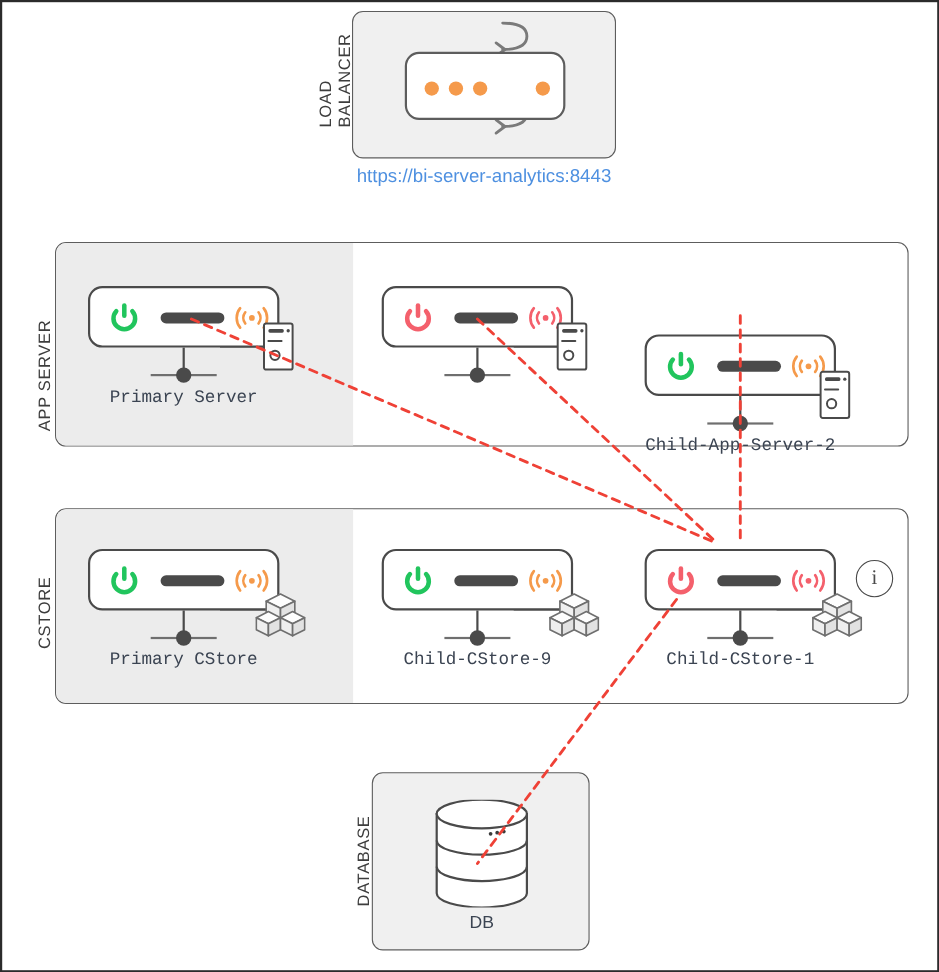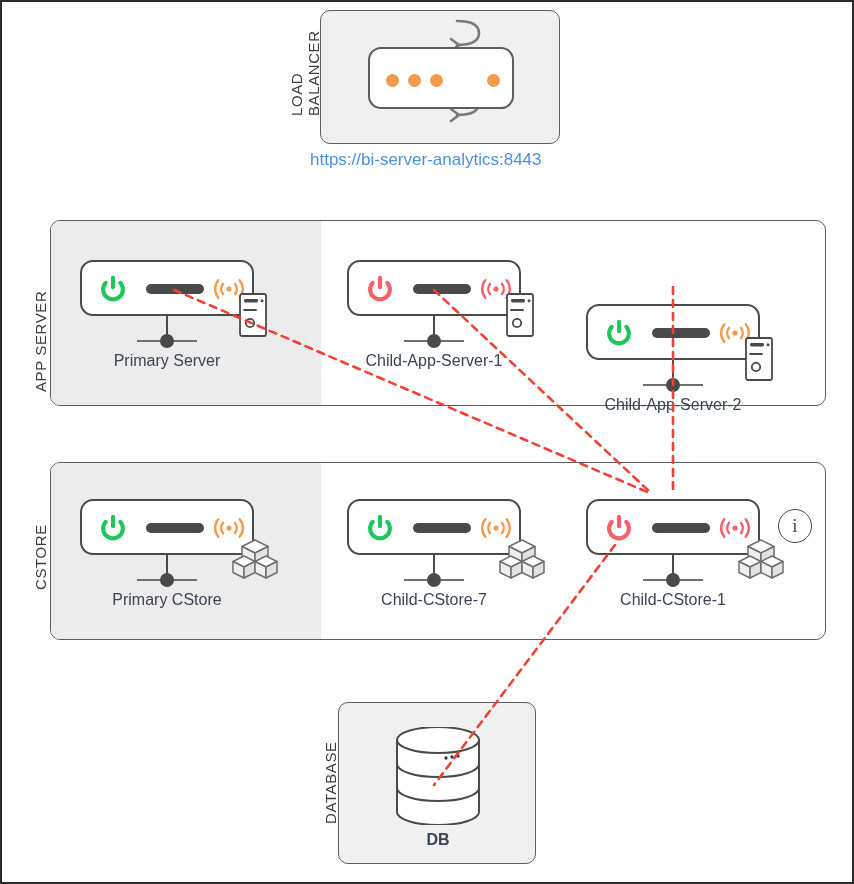--- a/index.html
+++ b/index.html
@@ -47,21 +47,21 @@
     position:absolute;left:47px;top:36px;width:146px;height:62px;
     box-sizing:border-box;
     border:2px solid #5d5d5d;border-radius:13px;background:#ffffff;
   }
   .lb-dot{
     position:absolute;width:13px;height:13px;border-radius:50%;
     background:#f59a4b;top:25px;
   }
   .url-text{
     position:absolute;left:308px;top:148px;width:260px;
-    text-align:left;
+    text-align:center;
     color:#4e90e0;font-size:17px;white-space:nowrap;
   }
 
   
   .node{position:absolute;width:206px;height:125px;}
   .node-box{
     position:absolute;left:0;top:0;width:174px;height:56px;
     box-sizing:border-box;
     border:2.2px solid #4a4a4a;border-radius:13px;background:#ffffff;
     z-index:3;
@@ -94,25 +94,25 @@
   .info-badge{
     position:absolute;left:192px;top:10px;width:34px;height:34px;
     box-sizing:border-box;
     border:1.8px solid #4a4a4a;border-radius:50%;
     background:#ffffff;z-index:5;
     color:#4a4a4a;font-size:19px;line-height:31px;text-align:center;
     font-family:"Liberation Serif",serif;
   }
   .node-label{
     position:absolute;left:-18px;top:92px;width:210px;
-    text-align:center;color:#3b4452;font-size:16px;white-space:nowrap;
-  }
-
-  
-  #db-panel{left:336px;top:700px;width:198px;height:162px;font-weight:bold;}
+    text-align:center;color:#3b4452;font-size:16px;white-space:nowrap;font-family:Liberation Mono, monospace;
+  }
+
+  
+  #db-panel{left:336px;top:700px;width:198px;height:162px;}
   .db-cyl{position:absolute;left:55px;top:24px;width:88px;height:98px;}
   .db-label{
     position:absolute;left:0;top:128px;width:198px;text-align:center;
     color:#3b4452;font-size:16px;
   }
 
   
   #links{position:absolute;left:0;top:0;width:854px;height:884px;
          pointer-events:none;z-index:6;}
 </style>
@@ -198,21 +198,20 @@
     <div class="stem"></div>
     <div class="conn-line"></div>
     <div class="conn-dot"></div>
     <svg class="dev-icon" viewBox="0 0 34 50">
       <rect x="4" y="4" width="26" height="42" rx="2" fill="#ffffff" stroke="#4a4a4a" stroke-width="1.8"></rect>
       <rect x="8" y="9" width="14" height="3.4" rx="1.4" fill="#4a4a4a"></rect>
       <circle cx="26" cy="10.7" r="1.5" fill="#4a4a4a"></circle>
       <path d="M8 20 h12" stroke="#4a4a4a" stroke-width="1.8" stroke-linecap="round"></path>
       <circle cx="14" cy="33" r="4.2" fill="none" stroke="#4a4a4a" stroke-width="1.8"></circle>
     </svg>
-    <div class="node-label">Child-App-Server-1</div>
   </div>
 
   <div class="node" style="left:584px;top:258px;margin-top:44px;">
     <div class="node-box">
       <svg class="pwr" viewBox="0 0 32 32">
         <path d="M16 4 v10" stroke="#21c55d" stroke-width="4.4" stroke-linecap="round" fill="none"></path>
         <path d="M8.2 9.5 a10.5 10.5 0 1 0 15.6 0" stroke="#21c55d" stroke-width="4.4" stroke-linecap="round" fill="none"></path>
       </svg>
       <div class="node-bar"></div>
       <svg class="wifi" viewBox="0 0 36 28">
@@ -302,21 +301,21 @@
         <path d="M10 9.5 v11 l13 6.5 v-11 z" fill="#efefef"></path>
         <path d="M36 9.5 v11 l-13 6.5 v-11 z" fill="#e2e2e2"></path>
         <path d="M12 19 l11 5.5 l-11 5.5 l-11 -5.5 z" fill="#fdfdfd"></path>
         <path d="M1 24.5 v11 l11 5.5 v-11 z" fill="#efefef"></path>
         <path d="M23 24.5 v11 l-11 5.5 v-11 z" fill="#e2e2e2"></path>
         <path d="M34 19 l11 5.5 l-11 5.5 l-11 -5.5 z" fill="#fdfdfd"></path>
         <path d="M23 24.5 v11 l11 5.5 v-11 z" fill="#efefef"></path>
         <path d="M45 24.5 v11 l-11 5.5 v-11 z" fill="#e2e2e2"></path>
       </g>
     </svg>
-    <div class="node-label">Child-CStore-7</div>
+    <div class="node-label">Child-CStore-9</div>
   </div>
 
   <div class="node" style="left:584px;top:497px;">
     <div class="node-box">
       <svg class="pwr" viewBox="0 0 32 32">
         <path d="M16 4 v10" stroke="#f4606c" stroke-width="4.4" stroke-linecap="round" fill="none"></path>
         <path d="M8.2 9.5 a10.5 10.5 0 1 0 15.6 0" stroke="#f4606c" stroke-width="4.4" stroke-linecap="round" fill="none"></path>
       </svg>
       <div class="node-bar"></div>
       <svg class="wifi" viewBox="0 0 36 28">

